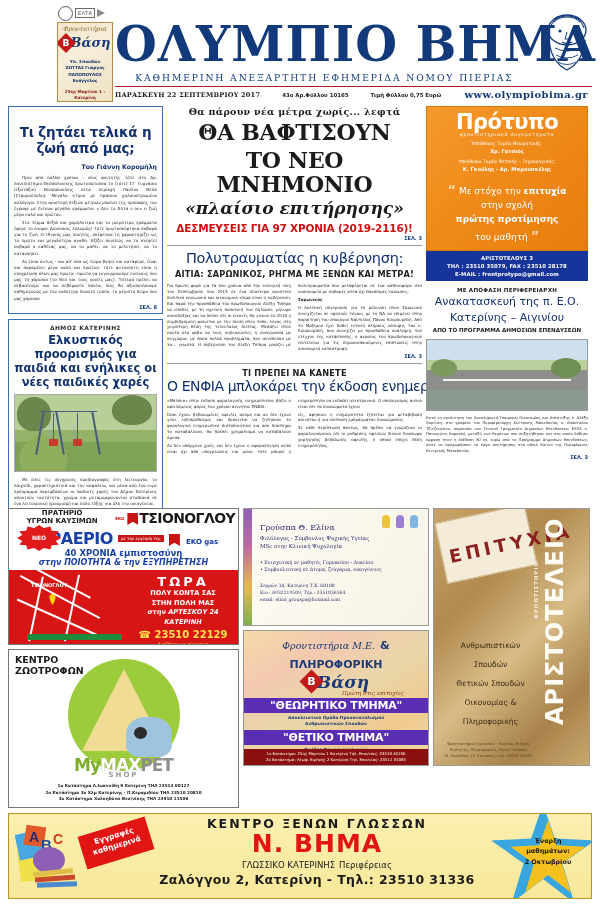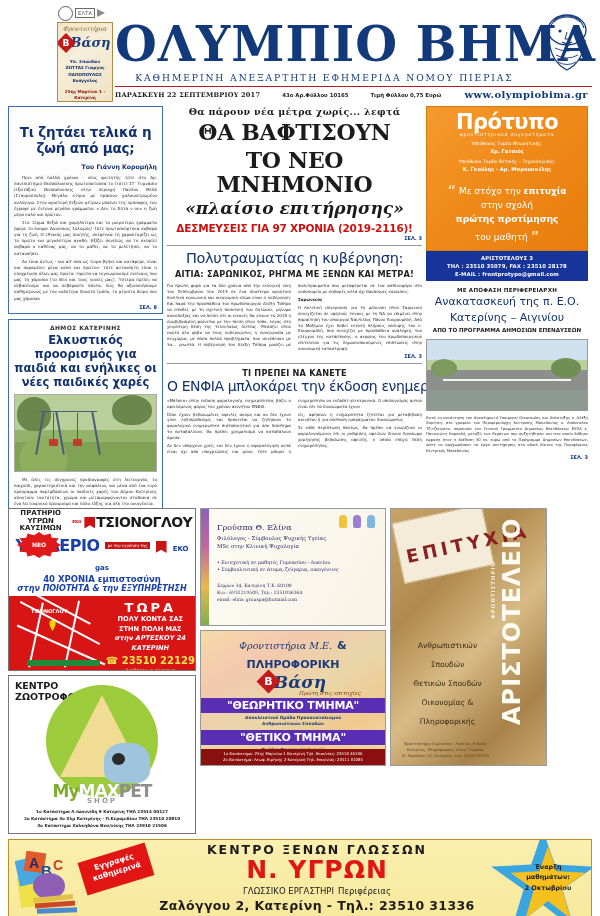--- a/index.html
+++ b/index.html
@@ -134,21 +134,21 @@
   .photo-road {
     height:72px; margin-top:4px; border:.5px solid #999;
     background:
       linear-gradient(#cfe0ef 0 28%, #b9cf9c 28% 44%, #9aa8a0 44% 72%, #8d9a92 72% 100%);
     position:relative; overflow:hidden;
   }
   .r-body { font-size:3.8px; line-height:1.45; text-align:justify; color:#2d2d2d; margin-top:4px; }
 
   
   .ads { display:flex; padding:4px 8px 0 8px; gap:4px; }
-  .ads-l { width:188px; }
+  .ads-l { width:231px; }
   .ads-m { width:186px; }
   .ads-r { width:157px; }
 
   .ad-tsion { border:1px solid #777; }
   .ts-head { display:flex; align-items:center; padding:1px 3px; background:#fff; }
   .ts-head-l { font-size:7px; font-weight:bold; color:#1b1b1b; line-height:1.1; text-align:center; flex:1; }
   .ts-eko { font-size:4px; font-weight:bold; color:#c00; margin:0 3px; }
   .ts-brand { font-size:14px; font-weight:bold; color:#1a1a1a; letter-spacing:-.6px; }
   .ts-flag { display:inline-block;width:11px;height:12px;background:#c81414;clip-path:polygon(0 0,100% 0,100% 100%,50% 72%,0 100%); vertical-align:-2px; margin-right:1px;}
   .ts-band { background:#fff; text-align:center; padding:2px 0 3px 0; position:relative; }
@@ -577,22 +577,22 @@
       <div>Έναρξη</div>
       <div>μαθημάτων:</div>
       <div>2 Οκτωβρίου</div>
     </div>
     <div class="bn-ribbon">
       <div>Εγγραφές</div>
       <div>καθημερινά</div>
     </div>
     <div class="bn-mid">
       <div class="bn-l1">ΚΕΝΤΡΟ ΞΕΝΩΝ ΓΛΩΣΣΩΝ</div>
-      <div class="bn-l2">Ν. ΥΓΡΩΝ</div>
+      <div class="bn-l2">Ν. ΒΗΜΑ</div>
       <div class="bn-l4">
-        <span>ΓΛΩΣΣΙΚΟ ΕΡΓΑΣΤΗΡΙ</span>
+        <span>ΓΛΩΣΣΙΚΟ ΚΑΤΕΡΙΝΗΣ</span>
         <span>Περιφέρειας</span>
       </div>
       <div class="bn-l5">Ζαλόγγου 2, Κατερίνη - Τηλ.: 23510 31336</div>
     </div>
   </div>
 
 </div>
 
 </body></html>

